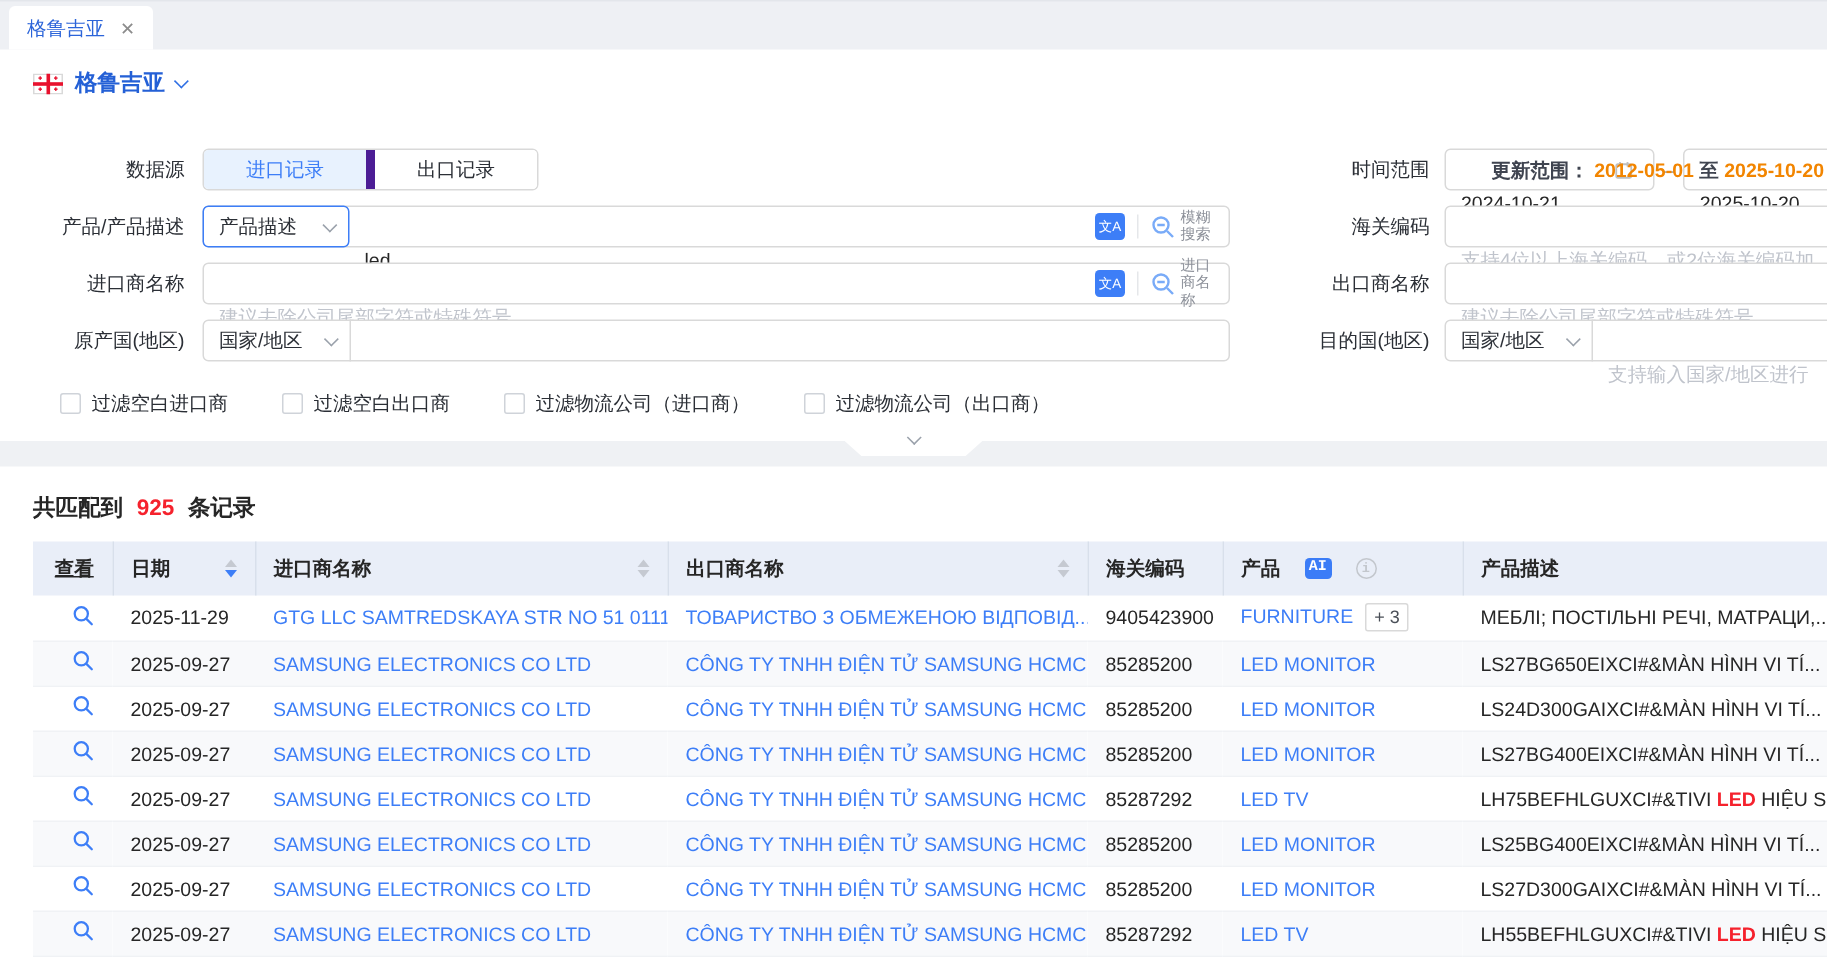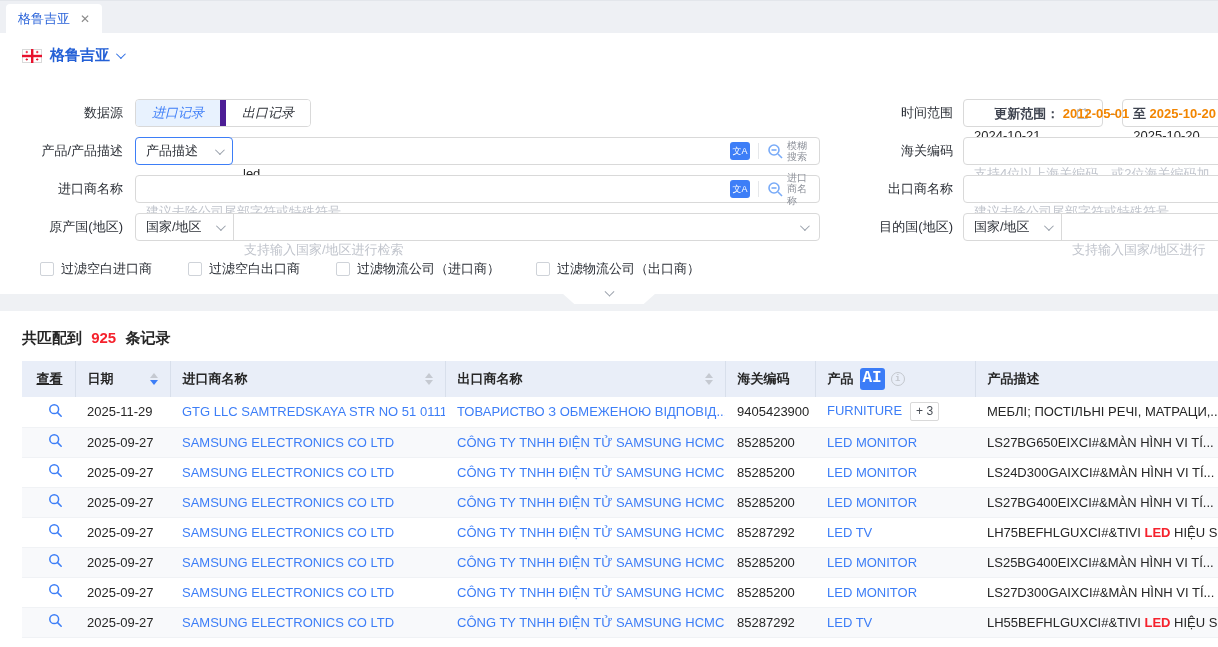--- a/index.html
+++ b/index.html
@@ -21,21 +21,21 @@
   .update-line { position: absolute; top: 6px; right: 2px; font-size: 13px; color: #3f4450; font-weight: 700; }
   .update-line .od { color: #f28500; }
   .frow { display: flex; align-items: center; height: 28px; margin-top: 10px; }
   .frow.first { margin-top: 26px; }
   .lbl-l { width: 135px; text-align: right; padding-right: 12px; font-size: 13px; color: #2b2f36; flex: none; }
   .lbl-r { width: 143px; text-align: right; padding-right: 10px; font-size: 13px; color: #2b2f36; flex: none; }
   .field-l { width: 685px; flex: none; display: flex; align-items: center; }
   .field-r { width: 330px; flex: none; display: flex; align-items: center; }
   
   .segs { display: flex; height: 28px; border: 1px solid #d9d9d9; border-radius: 4px; overflow: hidden; }
-  .seg-btn { padding: 0 16px; font-size: 13px; display: flex; align-items: center; background: #fff; color: #2b2f36; cursor: pointer; font-style: italic; }
+  .seg-btn { padding: 0 28px; font-size: 13px; display: flex; align-items: center; background: #fff; color: #2b2f36; cursor: pointer; }
   .seg-btn.active { background: #e8f2fe; color: #3d7ef7; }
   .seg-btn + .seg-btn { border-left: 6px solid #4c1d95; }
   
   .box { display: flex; align-items: center; height: 28px; border: 1px solid #d9d9d9; border-radius: 4px;
     background: #fff; padding: 0 10px; }
   .box.nopad { padding: 0; }
   .tin { border: none; outline: none; flex: 1; min-width: 0; font: 13px "Liberation Sans","DejaVu Sans",sans-serif;
     color: #262626; background: transparent; margin-top: 44px; }
   .tin::placeholder { color: #c0c4cc; }
   .sel-seg { display: flex; align-items: center; justify-content: space-between; width: 98px; height: 28px;
@@ -63,34 +63,34 @@
   .handle .chev { border-color: #9aa1ab; transform: rotate(45deg) translate(-2px,-2px); }
   
   .results { padding: 18px 0 13px 22px; font-size: 15px; font-weight: 700; color: #262626; }
   .results .cnt { color: #f5222d; margin: 0 5px; }
   
   table { border-collapse: collapse; table-layout: fixed; margin-left: 22px; width: 1210px; }
   th { background: #e9eef8; height: 36px; font-size: 13px; font-weight: 700; color: #262626; text-align: left;
     padding: 0 12px; border-right: 1px solid #d8dfeb; white-space: nowrap; }
   th:last-child { border-right: none; }
   th .th-flex { display: flex; align-items: center; justify-content: space-between; font-family: Liberation Mono, monospace; }
-  th .th-left { display: flex; align-items: center; gap: 6px; }
+  th .th-left { display: flex; align-items: center; gap: 16px; }
   td { height: 30px; font-size: 13px; color: #262626; padding: 0 12px; border-bottom: 1px solid #f0f2f5;
     white-space: nowrap; overflow: hidden; text-overflow: clip; }
   tbody tr:nth-child(even) { background: #f8f9fb; }
   .c-center { text-align: right; text-decoration: underline; }
   .lnk { color: #3d7ef7; cursor: pointer; }
   .hl { color: #f5222d; font-weight: 700; }
   .sorter { display: inline-flex; flex-direction: column; gap: 2px; margin-left: 6px; cursor: pointer; }
   .car-up { width: 0; height: 0; border-left: 4px solid transparent; border-right: 4px solid transparent;
     border-bottom: 5px solid #c5c9d1; }
   .car-dn { width: 0; height: 0; border-left: 4px solid transparent; border-right: 4px solid transparent;
     border-top: 5px solid #c5c9d1; }
   .car-dn.active { border-top-color: #3d7ef7; }
-  .ai-badge { background: #3b7cf7; color: #fff; font-size: 16px; font-weight: 700; padding: 1px 3px;
+  .ai-badge { background: #3b7cf7; color: #fff; font-size: 10px; font-weight: 700; padding: 1px 3px;
     border-radius: 3px; line-height: 1.2; }
   .info-i { width: 14px; height: 14px; border: 1px solid #c3c7cd; border-radius: 50%; color: #c3c7cd;
     font-size: 9px; display: inline-flex; align-items: center; justify-content: center; font-style: normal; }
   .extra-badge { display: inline-block; border: 1px solid #d9d9d9; border-radius: 2px; color: #4a4f57;
     font-size: 12px; padding: 0 5px; margin-left: 8px; line-height: 17px; background: #fff; cursor: pointer; }
 </style>
 </head>
 <body>
 
 <div class="tabbar">
@@ -207,24 +207,20 @@
     </div>
   </div>
 
   <div class="frow">
     <div class="lbl-l">原产国(地区)</div>
     <div class="field-l">
       <div class="box nopad" style="width:685px;">
         <div class="sel-seg divided">
           <span>国家/地区</span>
           <span class="chev gray"></span>
-        </div>
-        <div class="inner-input">
-          <input class="tin" placeholder="支持输入国家/地区进行检索" style="">
-          <span class="chev gray" style="margin-right:2px;"></span>
         </div>
       </div>
     </div>
     <div class="lbl-r">目的国(地区)</div>
     <div class="field-r">
       <div class="box nopad" style="width:330px;">
         <div class="sel-seg divided">
           <span>国家/地区</span>
           <span class="chev gray"></span>
         </div>

